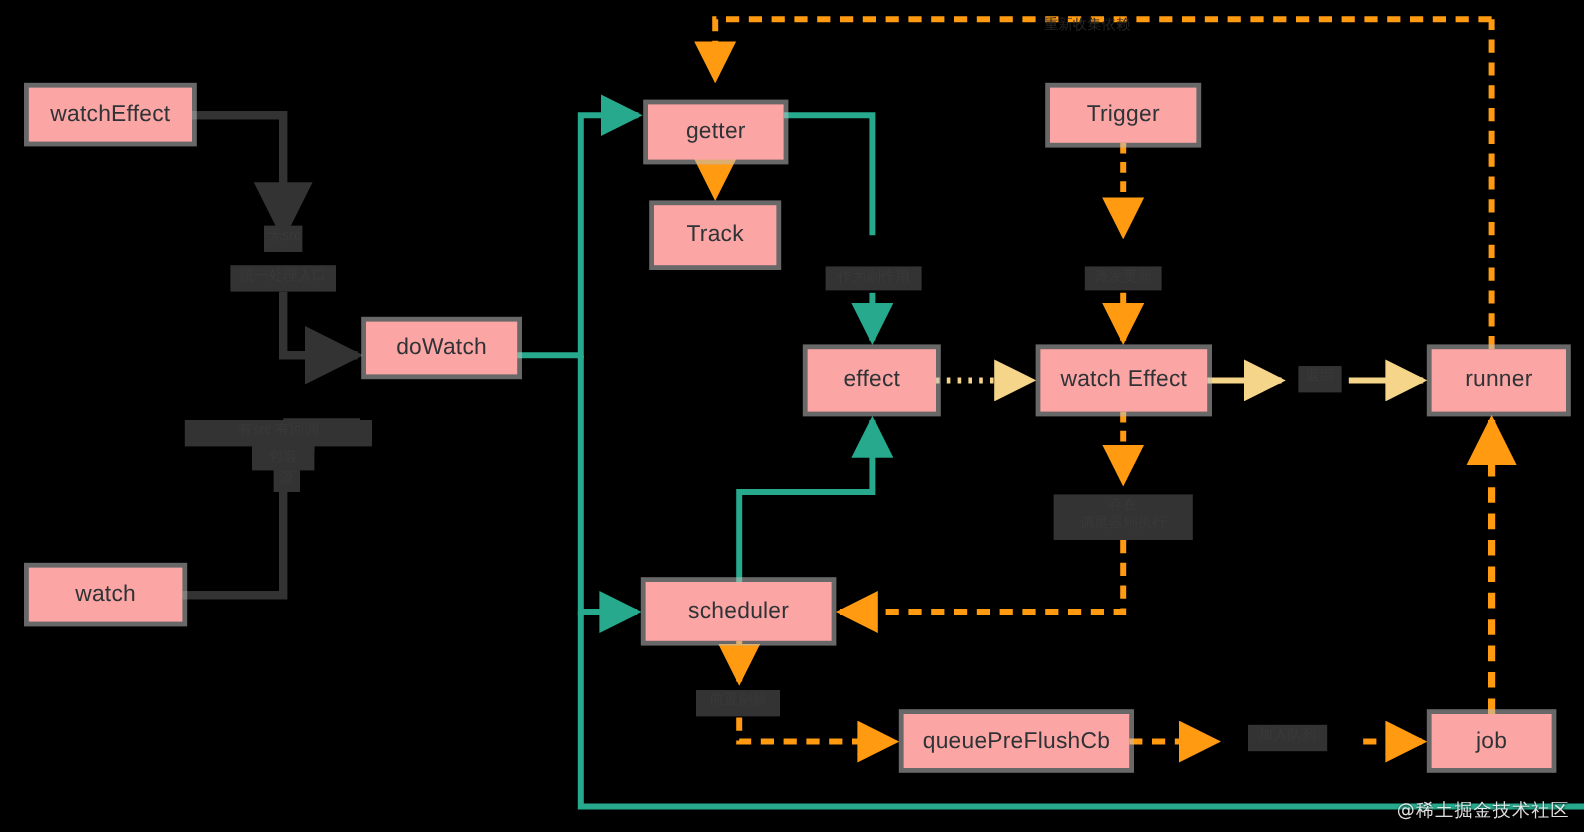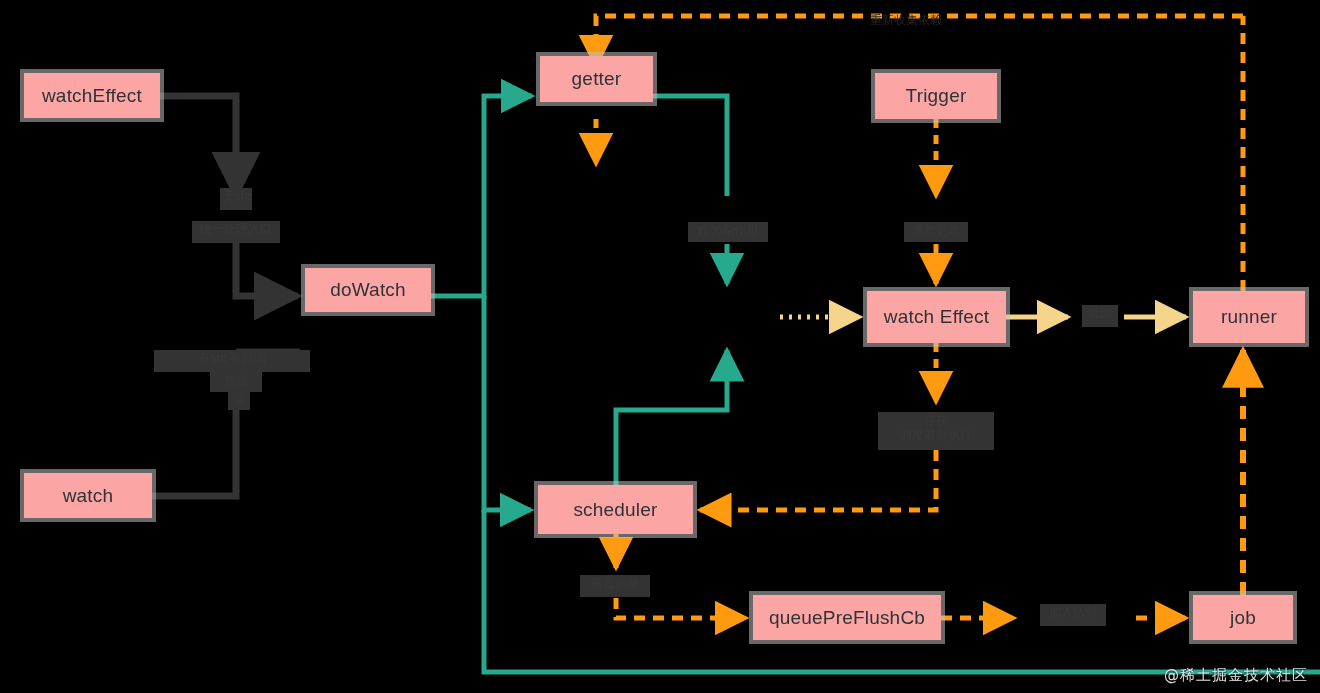--- a/index.html
+++ b/index.html
@@ -105,22 +105,24 @@
 
       <path stroke="#f5d58a" stroke-width="5" stroke-dasharray="3 6" d="M780,317 L860,317" marker-end="url(#ah-pale)"></path>
       <path stroke="#f5d58a" stroke-width="5" d="M1006,317 L1068,317" marker-end="url(#ah-pale)"></path>
       <path stroke="#f5d58a" stroke-width="5" d="M1124,317 L1186,317" marker-end="url(#ah-pale)"></path>
     </g>
   </svg>
 
   <div class="node" style="left: 24px; top: 73px; width: 136px; height: 45px;">watchEffect</div>
   <div class="node" style="left: 305px; top: 268px; width: 126px; height: 44px;">doWatch</div>
   <div class="node" style="left: 24px; top: 473px; width: 128px; height: 45px;">watch</div>
-  <div class="node" style="left: 540px; top: 56px; width: 113px; height: 46px;">getter</div>
+  <div class="node" style="left: 540px; top: 87px; width: 113px; height: 46px;">getter</div>
+  <div class="node" style="left: 545px; top: 171px; width: 102px; height: 50px;">Track</div>
   <div class="node" style="left: 875px; top: 73px; width: 122px; height: 46px;">Trigger</div>
+  <div class="node" style="left: 673px; top: 291px; width: 107px; height: 52px;">effect</div>
   <div class="node" style="left: 867px; top: 291px; width: 139px; height: 52px;">watch Effect</div>
   <div class="node" style="left: 1193px; top: 291px; width: 112px; height: 52px;">runner</div>
   <div class="node" style="left: 538px; top: 485px; width: 155px; height: 49px;">scheduler</div>
   <div class="node" style="left: 753px; top: 595px; width: 188px; height: 45px;">queuePreFlushCb</div>
   <div class="node" style="left: 1193px; top: 595px; width: 100px; height: 45px;">job</div>
 
   <div class="edge-label" style="left: 220px; top: 188px; width: 32px; min-height: 22px;">无src</div>
   <div class="edge-label" style="left: 192px; top: 221px; width: 88px; min-height: 22px;">统一处理入口</div>
   <div class="edge-label" style="left: 154px; top: 350px; width: 156px; min-height: 22px;">有src 有回调</div>
   <div class="edge-label" style="left: 210px; top: 372px; width: 52px; min-height: 20px;">包装</div>

